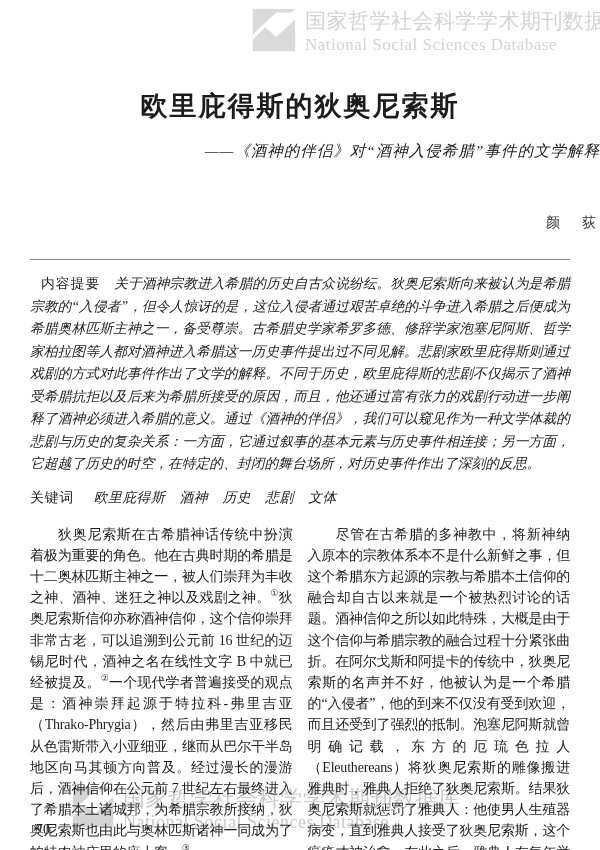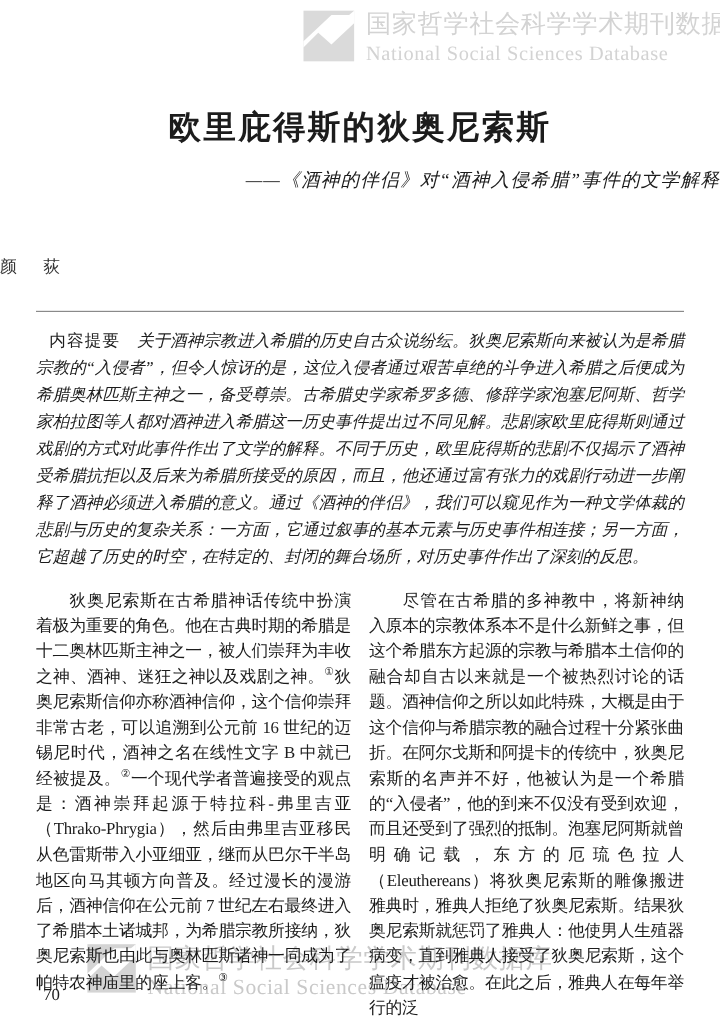--- a/index.html
+++ b/index.html
@@ -51,21 +51,21 @@
   .subtitle {
     margin-top: 16px;
     text-align: right;
     font-style: italic;
     font-size: 15.5px;
     line-height: 22px;
     letter-spacing: 1px;
   }
   .author {
     margin-top: 52px;
-    text-align: left;
+    text-align: right;
     font-size: 14px;
     letter-spacing: 4px;
     color: #333;
   }
   .rule {
     margin: 27px 30px 0 30px;
     border: none;
     border-top: 1px solid #8a8a8a;
     height: 0;
   }
@@ -162,20 +162,23 @@
     <div class="subtitle">——《酒神的伴侣》对“酒神入侵希腊”事件的文学解释</div>
 
     <div class="author">颜　荻</div>
 
     <hr class="rule">
 
     <div class="abstract">
       <span class="label">内容提要</span><span>关于酒神宗教进入希腊的历史自古众说纷纭。狄奥尼索斯向来被认为是希腊宗教的“入侵者”，但令人惊讶的是，这位入侵者通过艰苦卓绝的斗争进入希腊之后便成为希腊奥林匹斯主神之一，备受尊崇。古希腊史学家希罗多德、修辞学家泡塞尼阿斯、哲学家柏拉图等人都对酒神进入希腊这一历史事件提出过不同见解。悲剧家欧里庇得斯则通过戏剧的方式对此事件作出了文学的解释。不同于历史，欧里庇得斯的悲剧不仅揭示了酒神受希腊抗拒以及后来为希腊所接受的原因，而且，他还通过富有张力的戏剧行动进一步阐释了酒神必须进入希腊的意义。通过《酒神的伴侣》，我们可以窥见作为一种文学体裁的悲剧与历史的复杂关系：一方面，它通过叙事的基本元素与历史事件相连接；另一方面，它超越了历史的时空，在特定的、封闭的舞台场所，对历史事件作出了深刻的反思。</span>
     </div>
 
+    <div class="keywords">
+      <span class="label">关键词</span><span class="kw-list">欧里庇得斯　酒神　历史　悲剧　文体</span>
+    </div>
 
     <div class="columns">
       <div class="col">
         <p><span>狄奥尼索斯在古希腊神话传统中扮演着极为重要的角色。他在古典时期的希腊是十二奥林匹斯主神之一，被人们崇拜为丰收之神、酒神、迷狂之神以及戏剧之神。</span><span class="fn">①</span><span>狄奥尼索斯信仰亦称酒神信仰，这个信仰崇拜非常古老，可以追溯到公元前 16 世纪的迈锡尼时代，酒神之名在线性文字 B 中就已经被提及。</span><span class="fn">②</span><span>一个现代学者普遍接受的观点是：酒神崇拜起源于特拉科-弗里吉亚（Thrako-Phrygia），然后由弗里吉亚移民从色雷斯带入小亚细亚，继而从巴尔干半岛地区向马其顿方向普及。经过漫长的漫游后，酒神信仰在公元前 7 世纪左右最终进入了希腊本土诸城邦，为希腊宗教所接纳，狄奥尼索斯也由此与奥林匹斯诸神一同成为了帕特农神庙里的座上客。</span><span class="fn">③</span></p>
       </div>
       <div class="col">
         <p><span>尽管在古希腊的多神教中，将新神纳入原本的宗教体系本不是什么新鲜之事，但这个希腊东方起源的宗教与希腊本土信仰的融合却自古以来就是一个被热烈讨论的话题。酒神信仰之所以如此特殊，大概是由于这个信仰与希腊宗教的融合过程十分紧张曲折。在阿尔戈斯和阿提卡的传统中，狄奥尼索斯的名声并不好，他被认为是一个希腊的“入侵者”，他的到来不仅没有受到欢迎，而且还受到了强烈的抵制。泡塞尼阿斯就曾明确记载，东方的厄琉色拉人（Eleuthereans）将狄奥尼索斯的雕像搬进雅典时，雅典人拒绝了狄奥尼索斯。结果狄奥尼索斯就惩罚了雅典人：他使男人生殖器病变，直到雅典人接受了狄奥尼索斯，这个瘟疫才被治愈。在此之后，雅典人在每年举行的泛</span></p>
       </div>
     </div>
 

